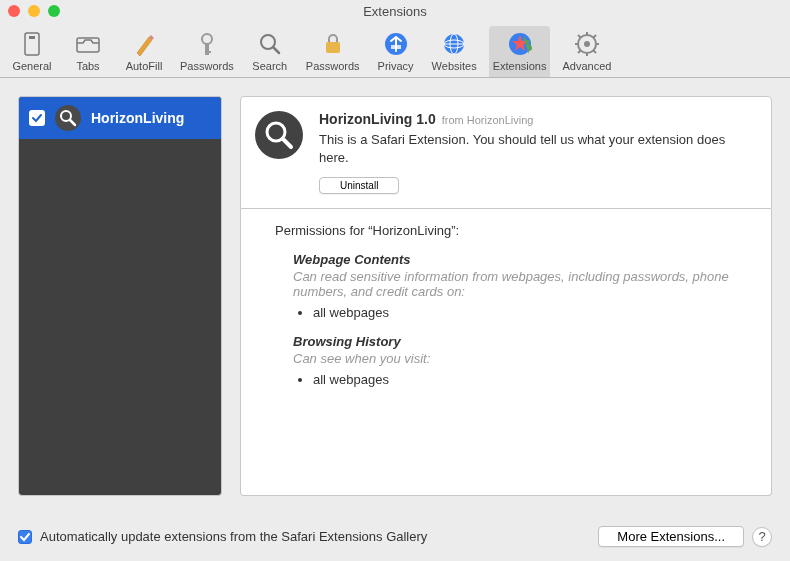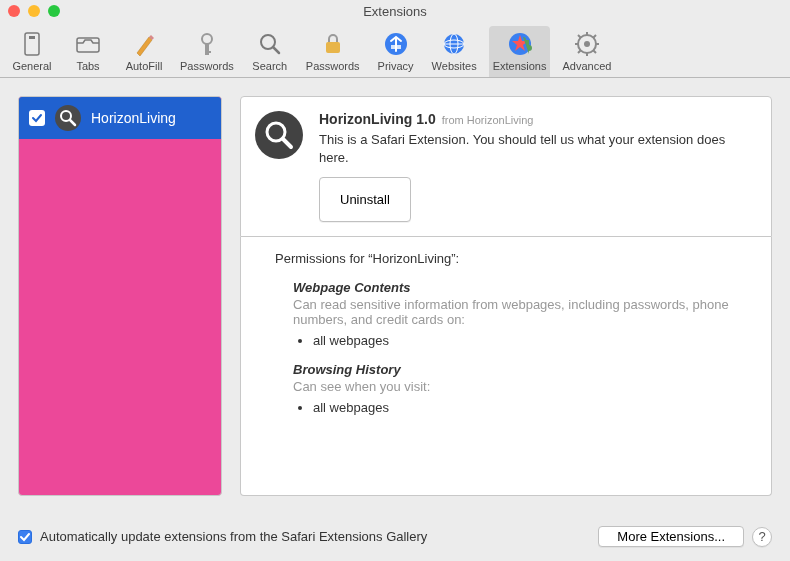--- a/index.html
+++ b/index.html
@@ -75,24 +75,25 @@
       color: #4a4a4a;
     }
     .main {
       display: flex;
       padding: 18px;
       gap: 18px;
     }
     .sidebar {
       width: 204px;
       height: 400px;
-      background: #ec4899;
+      background: #404040;
       border: 1px solid #c8c8c8;
       border-radius: 4px;
       overflow: hidden;
+      font-weight: bold;
     }
     .sidebar-item {
       display: flex;
       align-items: center;
       gap: 10px;
       padding: 8px 10px;
       background: #2061cf;
       color: #fff;
     }
     .sidebar-checkbox {
@@ -156,22 +157,22 @@
       color: #999;
     }
     .ext-desc {
       font-size: 13px;
       color: #333;
       margin-top: 4px;
       line-height: 1.4;
     }
     .uninstall-btn {
       margin-top: 10px;
-      padding: 14px 20px;
-      font-size: 13px;
+      padding: 2px 20px;
+      font-size: 10px;
       background: #fff;
       border: 1px solid #c0c0c0;
       border-radius: 4px;
       cursor: pointer;
       box-shadow: 0 1px 0 rgba(0,0,0,0.05);
       text-align: right;
     }
     .detail-perm {
       background: #fff;
       border: 1px solid #c8c8c8;
@@ -191,20 +192,21 @@
     .perm-head {
       font-weight: 600;
       font-size: 13px;
       color: #333;
       font-style: italic;
     }
     .perm-desc {
       font-size: 13px;
       color: #999;
       margin-top: 2px;
+      font-style: italic;
     }
     .perm-list {
       margin-top: 6px;
       margin-left: 20px;
     }
     .perm-list li {
       font-size: 13px;
       color: #333;
       list-style: disc;
     }

